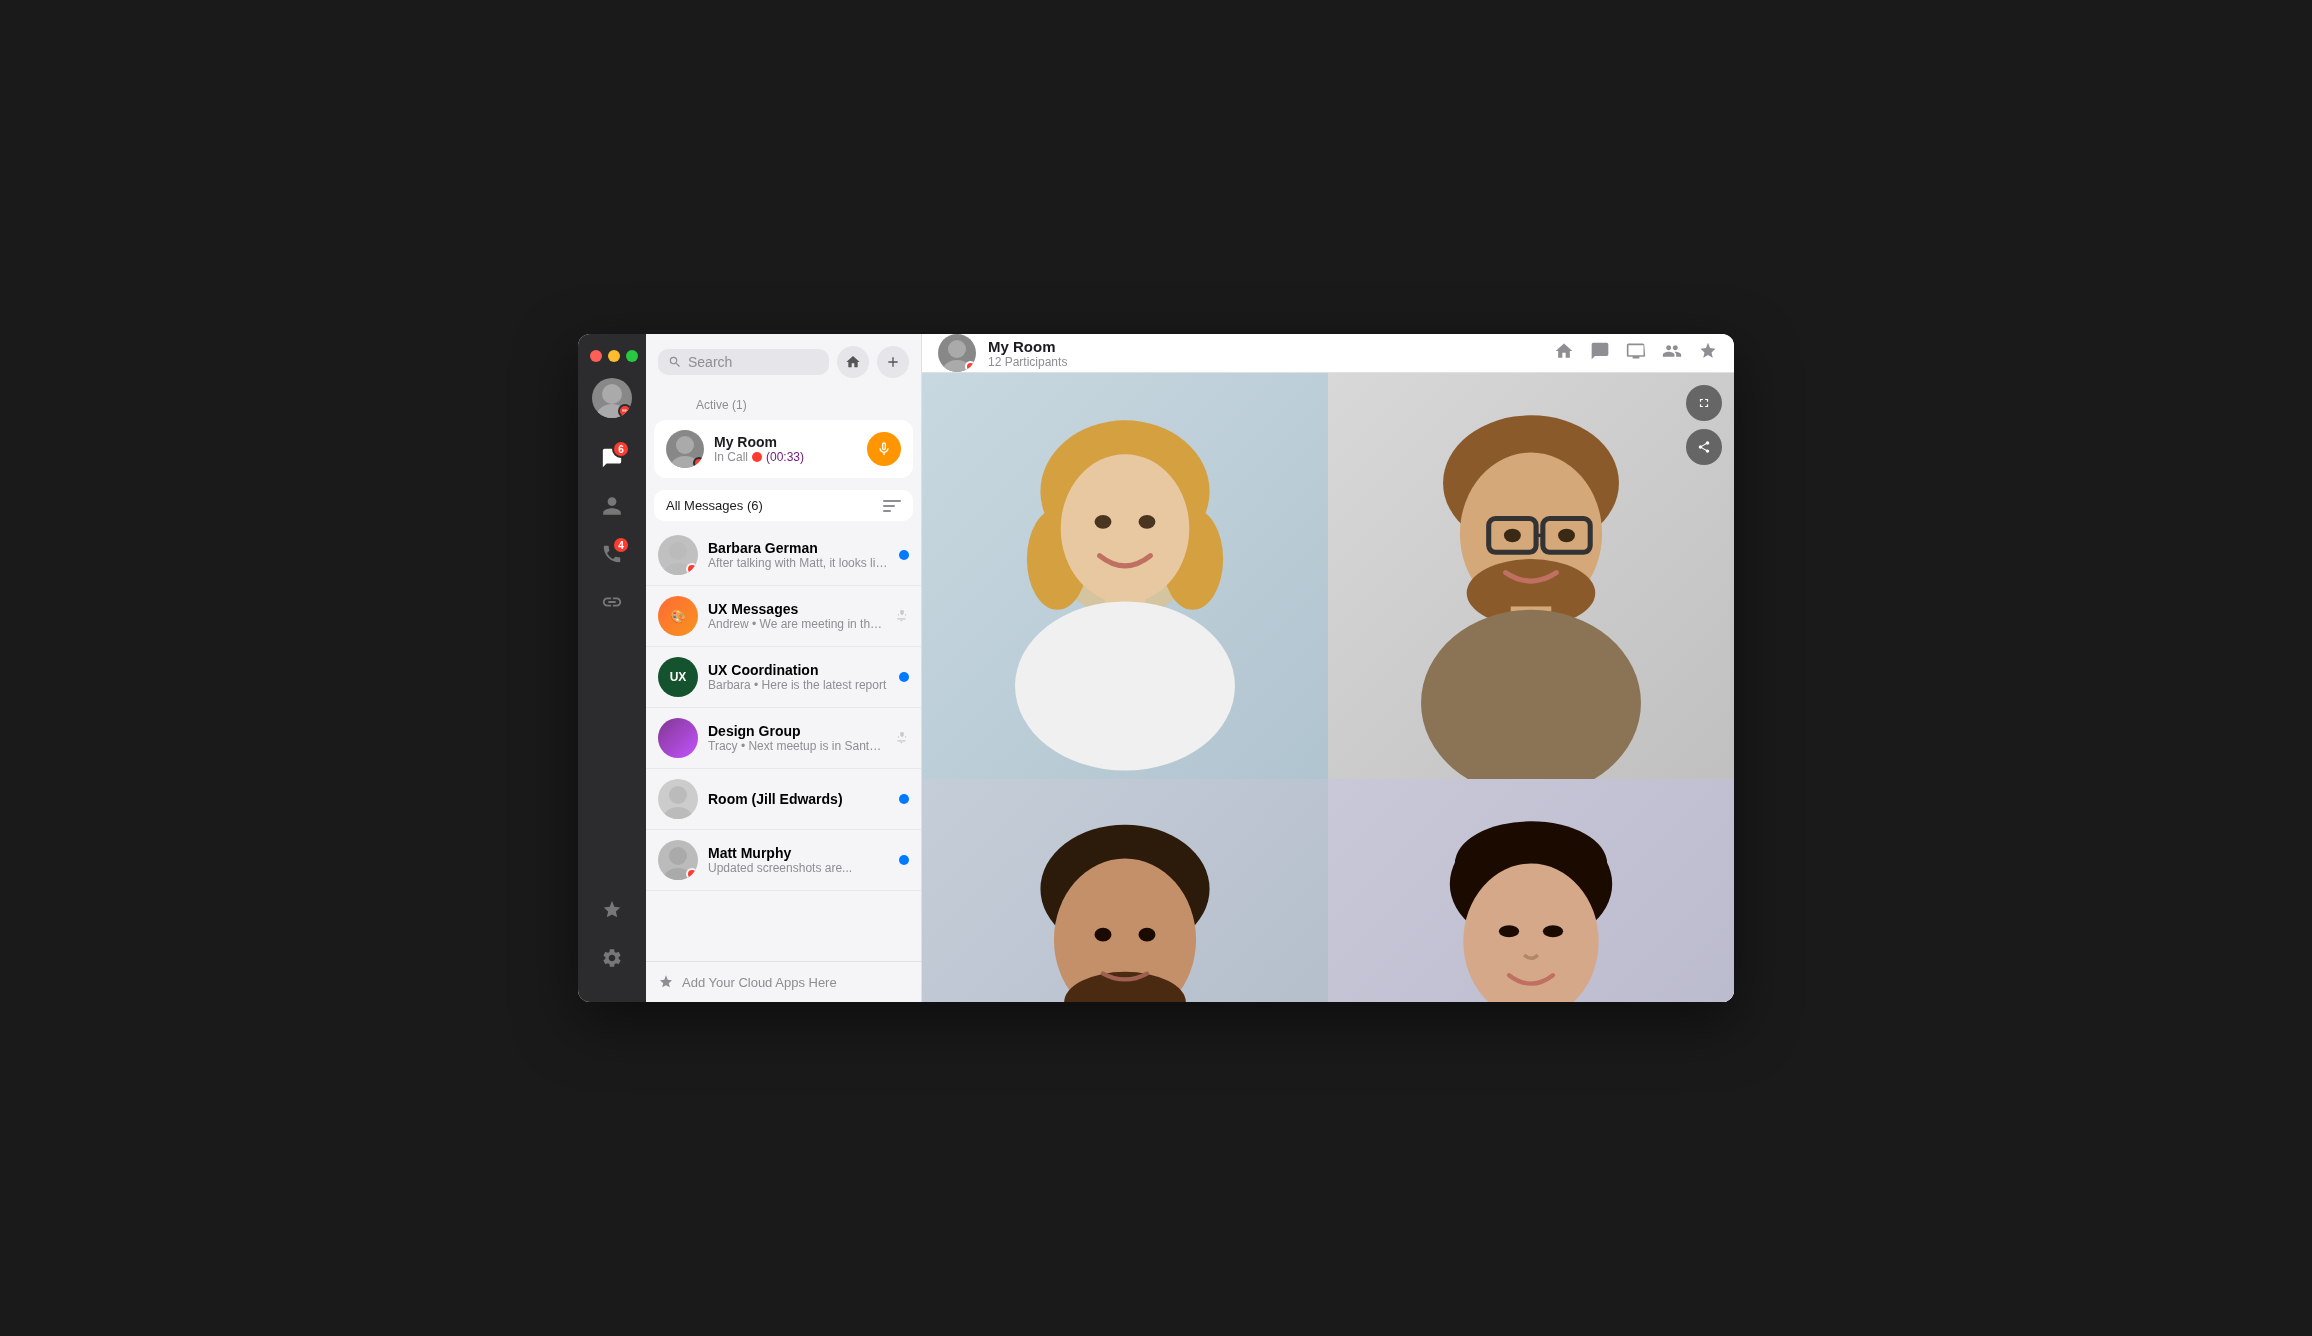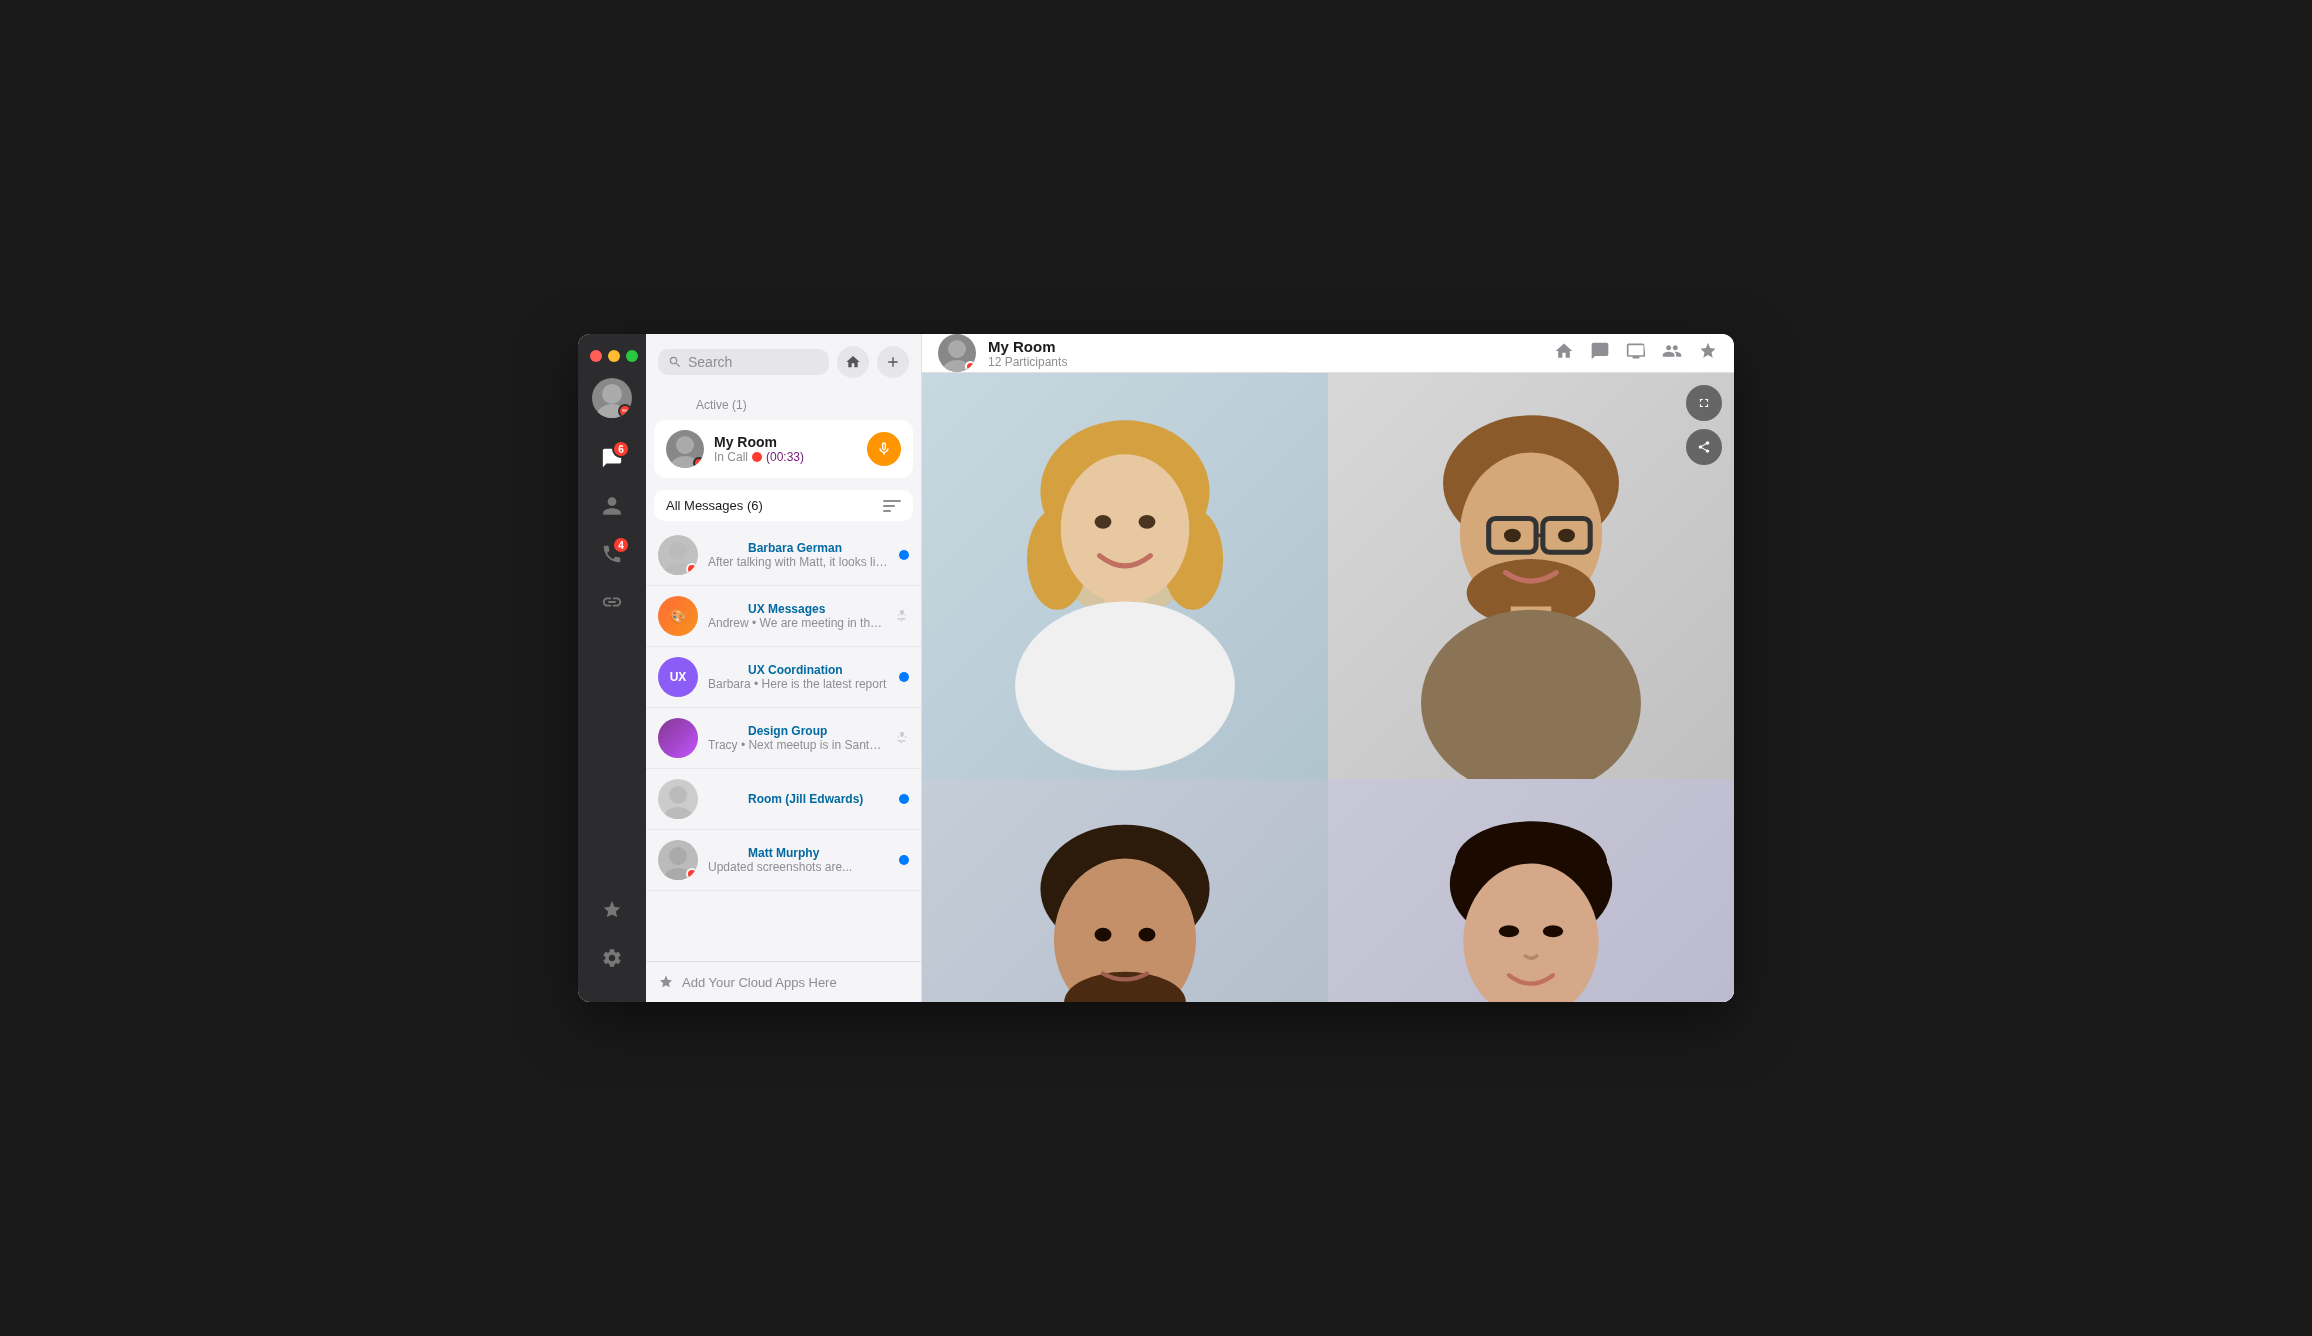--- a/index.html
+++ b/index.html
@@ -152,21 +152,21 @@
       display: flex; align-items: center; justify-content: center;
       font-weight: 700; font-size: 14px; color: white;
       overflow: hidden;
     }
     .msg-avatar-badge {
       position: absolute; bottom: 0; right: 0;
       width: 12px; height: 12px; border-radius: 50%;
       background: #ff3b30; border: 2px solid #f5f5f7;
     }
     .msg-info { flex: 1; min-width: 0; }
-    .msg-name { font-weight: 600; font-size: 12px; color: #0369a1; margin-left: 40px; }
+    .msg-name { font-weight: 600; font-size: 14px; color: #000000; }
     .msg-preview { font-size: 12px; color: #8e8e93; white-space: nowrap; overflow: hidden; text-overflow: ellipsis; }
     .msg-meta { display: flex; flex-direction: column; align-items: flex-end; gap: 4px; }
     .unread-dot { width: 10px; height: 10px; border-radius: 50%; background: #007aff; }
     .add-apps {
       padding: 12px; display: flex; align-items: center; gap: 8px;
       color: #8e8e93; font-size: 13px; cursor: pointer;
       border-top: 1px solid #e0e0e0;
     }
     
     .right-panel {
@@ -376,21 +376,21 @@
           <div class="msg-preview">Andrew • We are meeting in the big conf...</div>
         </div>
         <div class="msg-meta">
           <svg width="14" height="14" viewBox="0 0 24 24" fill="#c7c7cc">
               <path d="M15 7.5V2H9v5.5l3 3 3-3zM5 9v2h2V9H5zm12 0v2h2V9h-2zm-6 12c1.1 0 2-.9 2-2h-4c0 1.1.9 2 2 2zm-7-3h14v-2H4v2z"></path>
             </svg>
         </div>
       </div>
 
       <div class="message-item">
-        <div class="msg-avatar" style="background:#8b5cf6; font-weight:700; font-size:12px; color:white; display:flex; align-items:center; justify-content:center;">
+        <div class="msg-avatar" style="background:#14532d; font-weight:700; font-size:12px; color:white; display:flex; align-items:center; justify-content:center;">
           <span>UX</span>
         </div>
         <div class="msg-info">
           <div class="msg-name">UX Coordination</div>
           <div class="msg-preview">Barbara • Here is the latest report</div>
         </div>
         <div class="msg-meta">
           <div class="unread-dot"></div>
         </div>
       </div>

